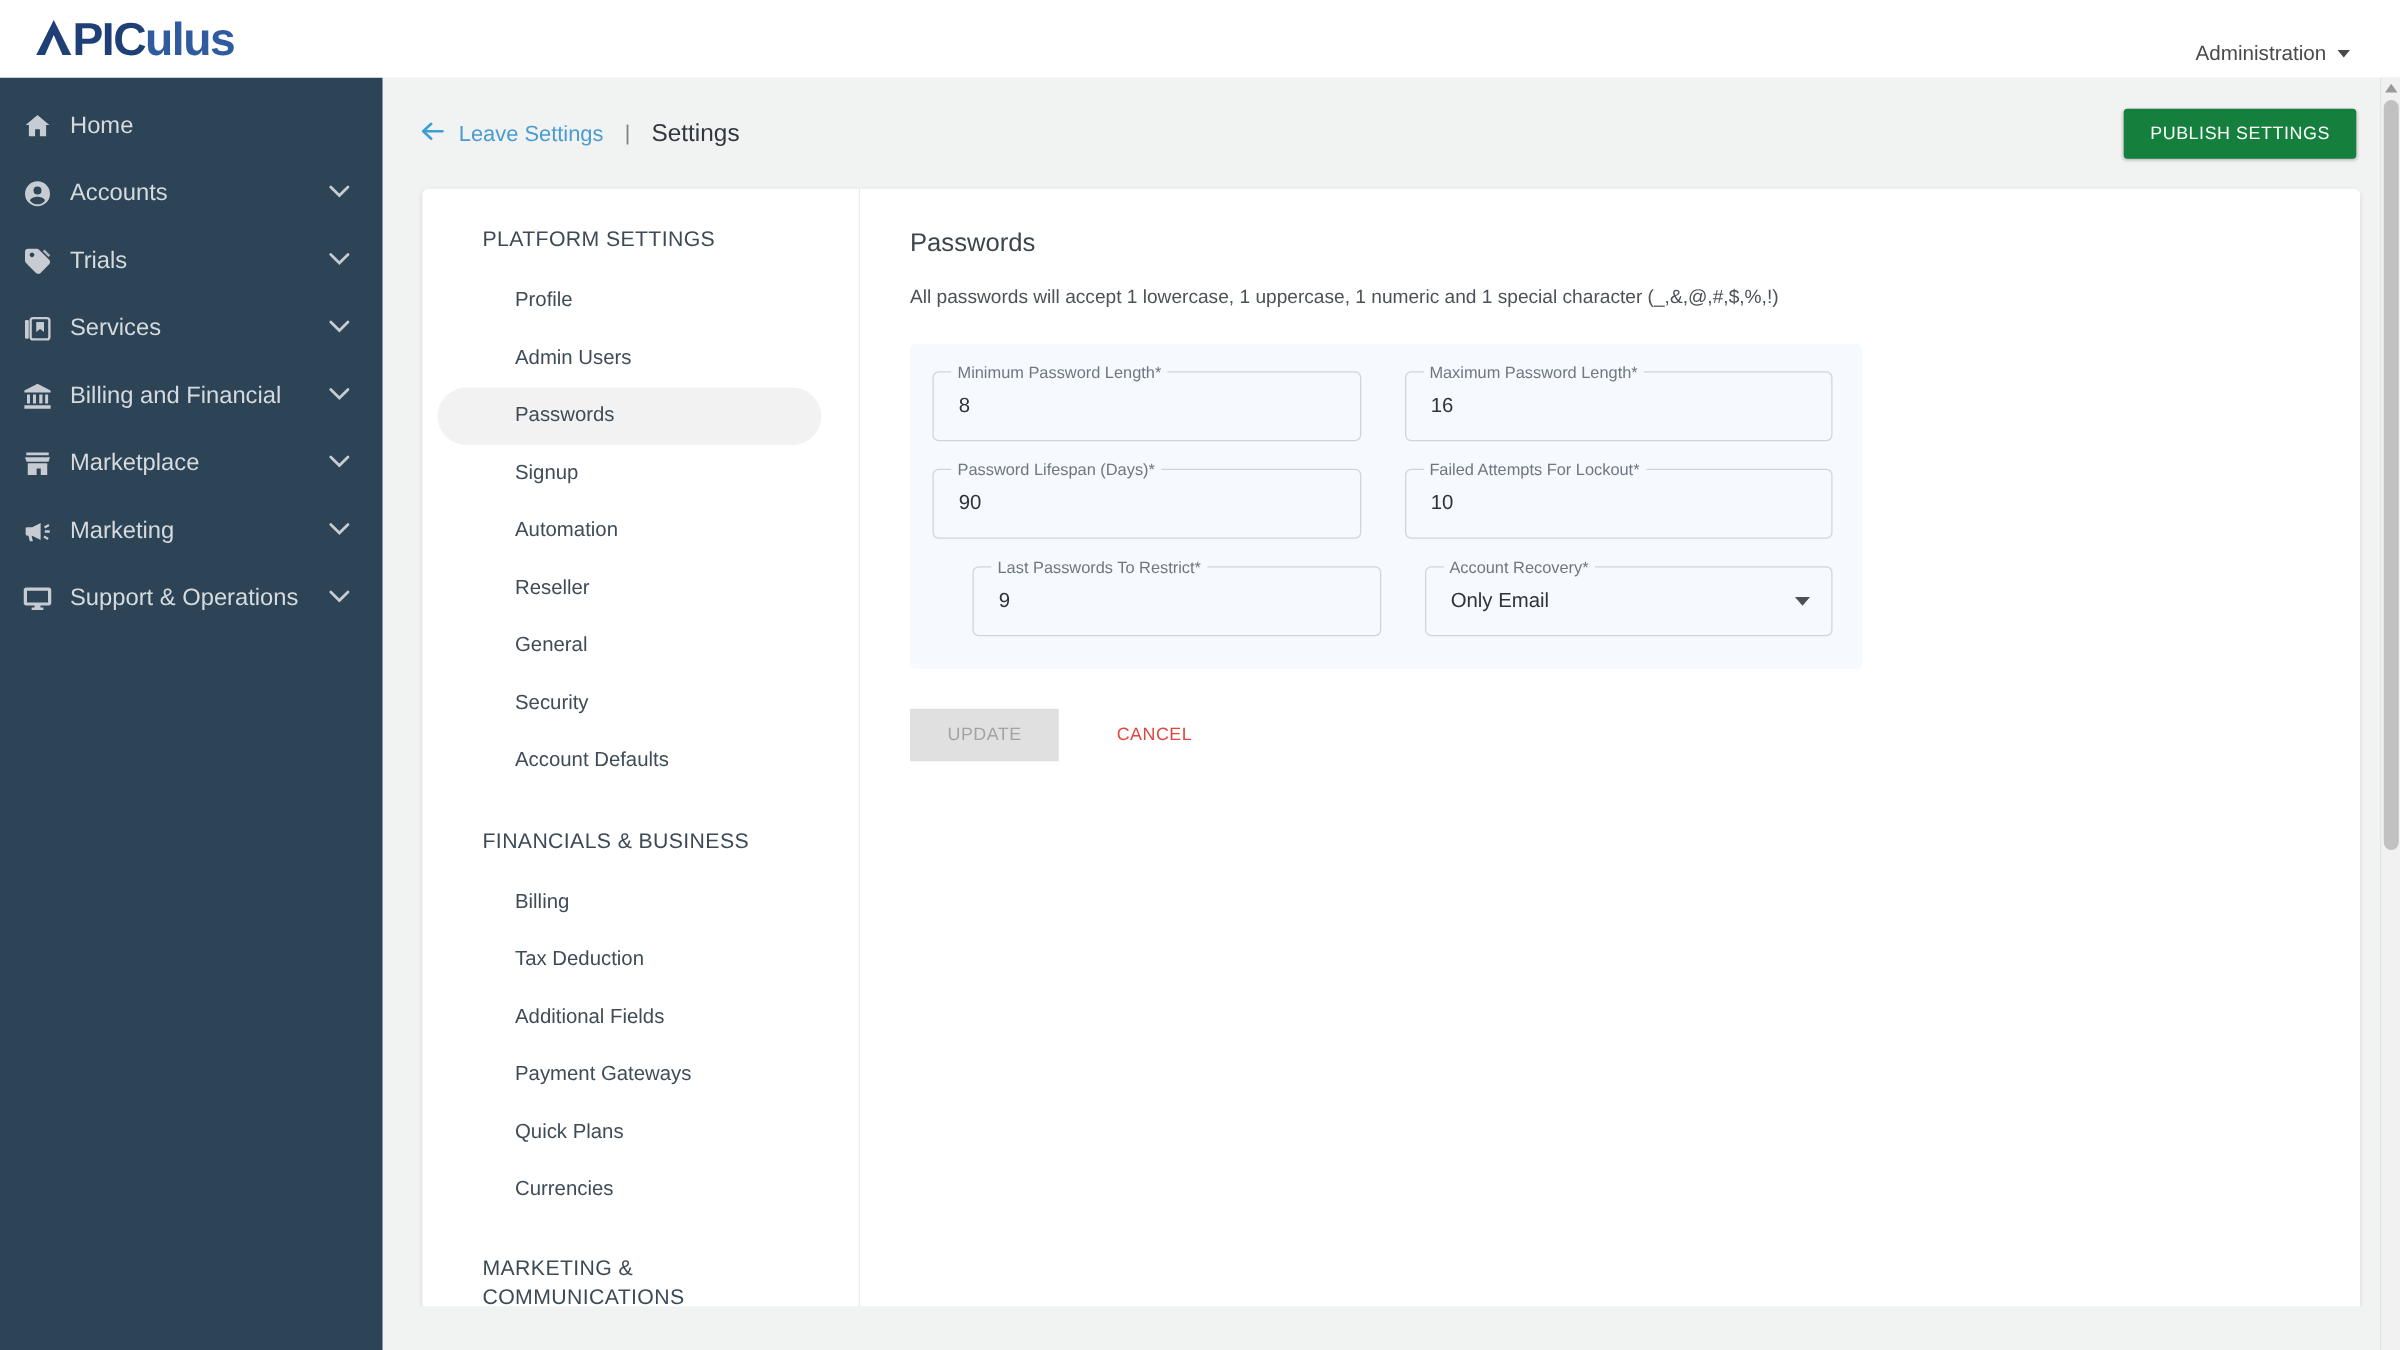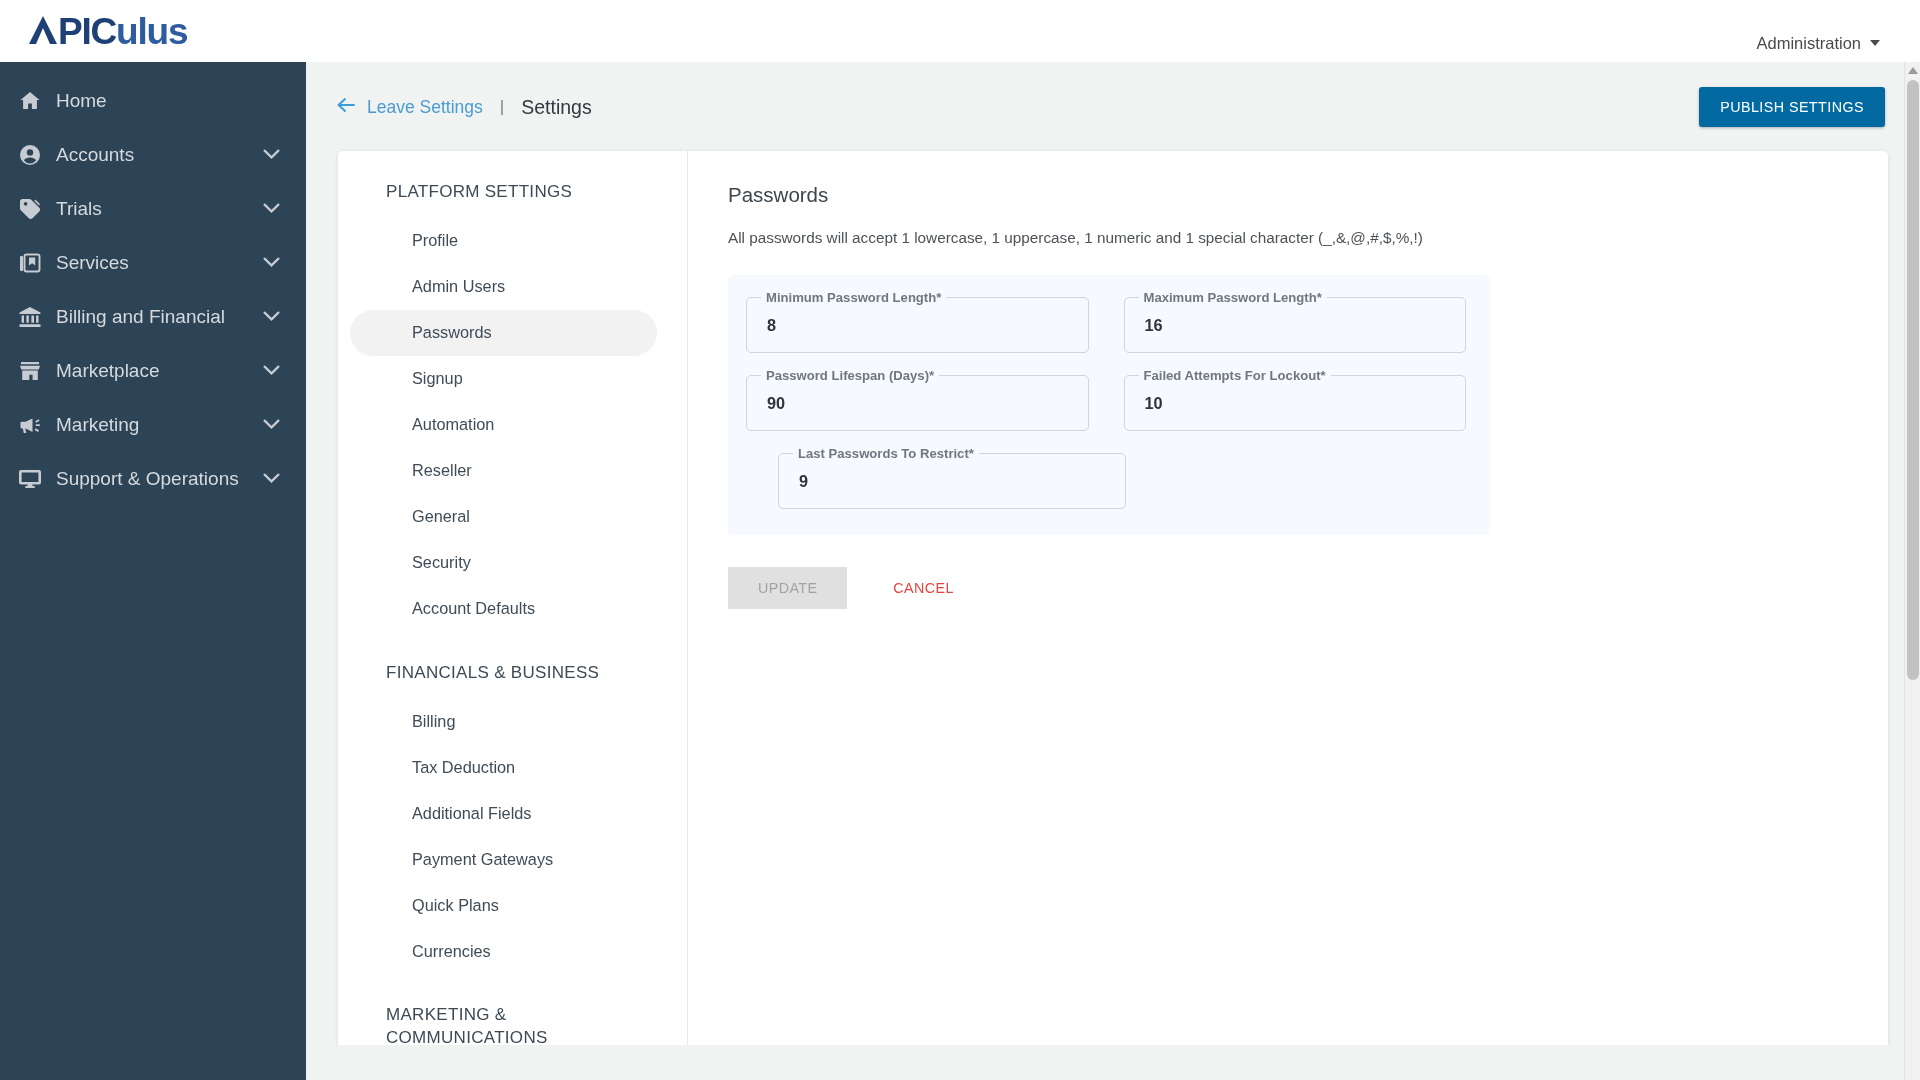--- a/index.html
+++ b/index.html
@@ -71,21 +71,21 @@
   }
   .back-link {
     display: flex; align-items: center; gap: 11px; cursor: pointer;
   }
   .back-arrow svg { fill: none; stroke: #3a9fd4; stroke-width: 2; }
   .back-text { font-size: 17.5px; color: #4a9cd0; }
   .hdr-sep { color: #7b8085; font-size: 17px; margin: 0 17px; }
   .hdr-title { font-size: 19.5px; color: #333840; }
   .publish-btn {
     margin-left: auto;
-    background: #0369a1; color: #ffffff;
+    background: #15803d; color: #ffffff;
     font-size: 14.3px; font-weight: 500; letter-spacing: .45px;
     padding: 12px 21px; border: none; border-radius: 3px;
     cursor: pointer; box-shadow: 0 1px 3px rgba(0,0,0,.28);
     font-family: "Liberation Sans", sans-serif;
   }
 
   
   .card {
     margin: 10px 32px 0 32px;
     background: #ffffff; border-radius: 5px;
@@ -114,21 +114,21 @@
     font-size: 20.5px; color: #3d454f; font-weight: 400; margin-bottom: 22px;
   }
   .panel-desc {
     font-size: 15.3px; color: #4c5258; margin-bottom: 28px;
   }
 
   .form-box {
     background: #f6f9fd; border-radius: 5px;
     padding: 22px 24px 26px 18px; width: 762px;
   }
-  .form-row { display: flex; gap: 35px; margin-bottom: 22px; font-weight: bold; }
+  .form-row { display: flex; gap: 35px; margin-bottom: 22px; }
   .form-row:last-child { margin-bottom: 0; padding-left: 32px; }
 
   .field {
     position: relative; width: 348px; height: 56px;
     border: 1px solid #cfd5dc; border-radius: 5px;
     background: transparent;
   }
   .field-label {
     position: absolute; top: -8px; left: 14px;
     background: #f6f9fd; padding: 0 5px;
@@ -347,20 +347,25 @@
             <div class="field">
               <span class="field-label">Failed Attempts For Lockout*</span>
               <span class="field-value">10</span>
             </div>
           </div>
           <div class="form-row">
             <div class="field">
               <span class="field-label">Last Passwords To Restrict*</span>
               <span class="field-value">9</span>
             </div>
+            <div class="field">
+              <span class="field-label">Account Recovery*</span>
+              <span class="field-value">Only Email</span>
+              <span class="select-caret"></span>
+            </div>
           </div>
         </div>
 
       <div class="actions">
         <button class="btn-update" disabled="">UPDATE</button>
         <button class="btn-cancel">CANCEL</button>
       </div>
     </section>
 
   </div>

